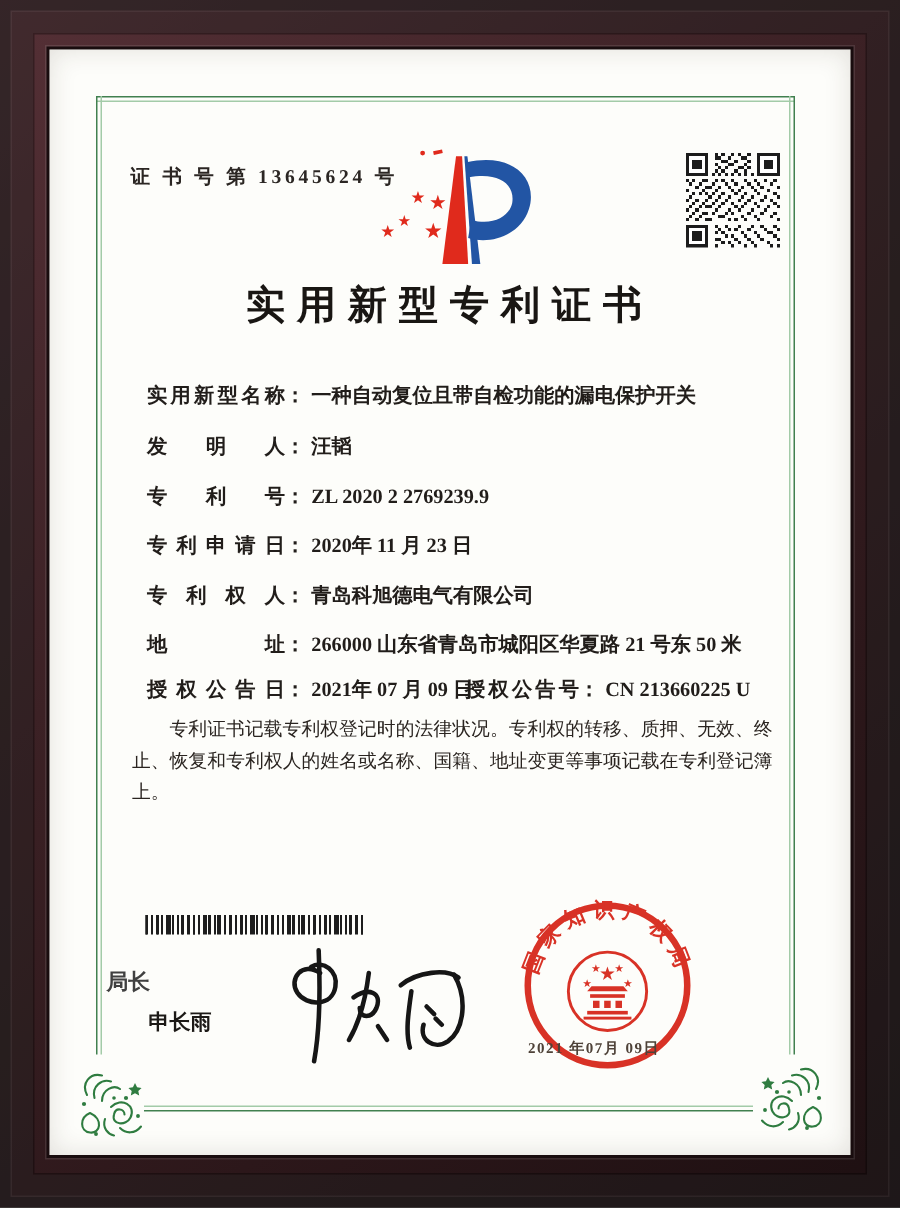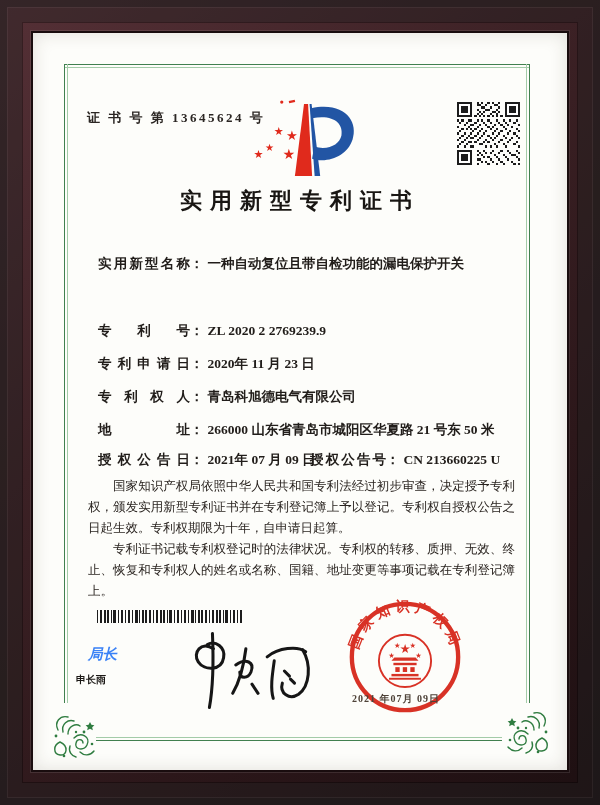--- a/index.html
+++ b/index.html
@@ -16,40 +16,40 @@
   .gb-h{height:2px;border-top:1.5px solid #41804f;border-bottom:1.5px solid #a3cba8;}
   .gb-bottom{border-top:1.5px solid #a3cba8;border-bottom:1.5px solid #41804f;}
   .gb-v{width:2px;border-left:1.5px solid #41804f;border-right:1.5px solid #a3cba8;}
   .gb-right{border-left:1.5px solid #a3cba8;border-right:1.5px solid #41804f;}
   .ornament{position:absolute;width:48px;height:48px;}
   .ornament.flip{transform:scaleX(-1);}
   
   .certno{position:absolute;left:54px;top:76px;font-size:13px;font-weight:bold;color:#2b2623;letter-spacing:2.5px;}
   .logo{position:absolute;left:214px;top:62px;width:112px;height:86px;}
   .qr{position:absolute;left:424px;top:69px;width:63px;height:63px;}
-  .title{position:absolute;left:0;top:153px;width:100%;text-align:center;font-size:22px;font-weight:bold;
+  .title{position:absolute;left:0;top:153px;width:100%;text-align:center;font-size:26px;font-weight:bold;
     color:#191613;letter-spacing:8px;}
   
   .row{position:absolute;left:65px;font-size:13.5px;font-weight:bold;color:#211d1a;white-space:nowrap;}
   .flabel{display:inline-block;width:92px;text-align:justify;text-align-last:justify;vertical-align:bottom;}
   .flabel2{display:inline-block;width:76px;text-align:justify;text-align-last:justify;vertical-align:bottom;}
   .colon{display:inline-block;}
   .fval{padding-left:4px;}
   .pair2{position:absolute;left:212px;top:0;}
   
   .body-text{position:absolute;left:55px;top:443px;width:427px;font-size:12.5px;line-height:21px;
     color:#2a2420;text-align:justify;}
   .body-text p{margin:0;text-indent:2em;}
   
   .barcode{position:absolute;left:64px;top:577px;width:147px;height:13px;
     background-image:repeating-linear-gradient(90deg,#1d1d1d 0px,#1d1d1d 1.5px,transparent 1.5px,transparent 3.5px),
       repeating-linear-gradient(90deg,#1d1d1d 0px,#1d1d1d 1px,transparent 1px,transparent 8px);}
   
-  .director-title{position:absolute;left:55px;top:612px;font-size:14.5px;font-weight:bold;color:#3b82f6;font-style:italic;}
-  .director-name{position:absolute;left:43px;top:640px;font-size:10px;font-weight:bold;color:#1c1916;}
+  .director-title{position:absolute;left:38px;top:612px;font-size:14.5px;font-weight:bold;color:#404040;}
+  .director-name{position:absolute;left:66px;top:640px;font-size:14px;font-weight:bold;color:#1c1916;}
   .signature{position:absolute;left:146px;top:592px;width:152px;height:92px;}
   .seal{position:absolute;left:314px;top:566px;width:116px;height:116px;opacity:.95;}
   .seal-date{position:absolute;left:319px;top:659px;font-size:10px;font-weight:bold;color:#4e4238;letter-spacing:1px;white-space:nowrap;z-index:3;}
 </style>
 </head>
 <body>
 
 <div class="stage">
   <div class="frame">
     <div class="paper">
@@ -120,41 +120,43 @@
         <path fill="#ffffff" d="M1 1h5v5H1z M23 1h5v5h-5z M1 23h5v5H1z"></path>
         <path fill="#1c1c1c" d="M2 2h3v3H2z M24 2h3v3h-3z M2 24h3v3H2z"></path>
         <path fill="#1c1c1c" d="M9 0h1v1H9z M11 0h1v1h-1z M14 0h1v1h-1z M16 0h1v1h-1z M19 0h1v1h-1z M9 1h2v1H9z M13 1h1v1h-1z M17 1h2v1h-2z M11 2h2v1h-2z M15 2h1v1h-1z M19 2h1v1h-1z M9 3h1v1H9z M13 3h2v1h-2z M18 3h1v1h-1z M10 4h1v1h-1z M12 4h1v1h-1z M16 4h2v1h-2z M19 4h1v1h-1z M9 5h1v1H9z M11 5h1v1h-1z M15 5h1v1h-1z M18 5h1v1h-1z M8 6h1v1H8z M10 6h1v1h-1z M12 6h1v1h-1z M14 6h1v1h-1z M16 6h1v1h-1z M18 6h1v1h-1z M20 6h1v1h-1z M6 8h1v1H6z M6 10h1v1H6z M6 12h1v1H6z M6 14h1v1H6z M6 16h1v1H6z M6 18h1v1H6z M6 20h1v1H6z M0 8h1v1H0z M2 8h1v1H2z M5 8h1v1H5z M9 8h1v1H9z M11 8h1v1h-1z M14 8h1v1h-1z M18 8h1v1h-1z M21 8h1v1h-1z M24 8h1v1h-1z M27 8h1v1h-1z M1 9h1v1H1z M4 9h1v1H4z M8 9h1v1H8z M12 9h1v1h-1z M15 9h1v1h-1z M19 9h1v1h-1z M22 9h1v1h-1z M26 9h1v1h-1z M3 10h1v1H3z M7 10h1v1H7z M10 10h1v1h-1z M13 10h1v1h-1z M17 10h1v1h-1z M20 10h1v1h-1z M23 10h1v1h-1z M28 10h1v1h-1z M0 11h1v1H0z M5 11h1v1H5z M9 11h1v1H9z M14 11h1v1h-1z M16 11h1v1h-1z M21 11h1v1h-1z M25 11h1v1h-1z M2 12h1v1H2z M4 12h1v1H4z M8 12h1v1H8z M11 12h1v1h-1z M15 12h1v1h-1z M18 12h1v1h-1z M22 12h1v1h-1z M27 12h1v1h-1z M1 13h1v1H1z M7 13h1v1H7z M10 13h1v1h-1z M13 13h1v1h-1z M17 13h1v1h-1z M20 13h1v1h-1z M24 13h1v1h-1z M28 13h1v1h-1z M0 14h1v1H0z M3 14h1v1H3z M9 14h1v1H9z M12 14h1v1h-1z M16 14h1v1h-1z M19 14h1v1h-1z M23 14h1v1h-1z M26 14h1v1h-1z M2 15h1v1H2z M5 15h1v1H5z M8 15h1v1H8z M11 15h1v1h-1z M14 15h1v1h-1z M18 15h1v1h-1z M21 15h1v1h-1z M27 15h1v1h-1z M1 16h1v1H1z M4 16h1v1H4z M7 16h1v1H7z M10 16h1v1h-1z M15 16h1v1h-1z M17 16h1v1h-1z M22 16h1v1h-1z M25 16h1v1h-1z M28 16h1v1h-1z M0 17h1v1H0z M3 17h1v1H3z M9 17h1v1H9z M13 17h1v1h-1z M16 17h1v1h-1z M20 17h1v1h-1z M24 17h1v1h-1z M2 18h1v1H2z M5 18h1v1H5z M8 18h1v1H8z M12 18h1v1h-1z M14 18h1v1h-1z M19 18h1v1h-1z M23 18h1v1h-1z M27 18h1v1h-1z M1 19h1v1H1z M4 19h1v1H4z M10 19h2v1h-2z M17 19h1v1h-1z M21 19h1v1h-1z M26 19h1v1h-1z M0 20h1v1H0z M3 20h1v1H3z M7 20h1v1H7z M13 20h1v1h-1z M15 20h1v1h-1z M18 20h1v1h-1z M22 20h1v1h-1z M28 20h1v1h-1z M9 22h1v1H9z M12 22h1v1h-1z M16 22h1v1h-1z M20 22h1v1h-1z M23 22h1v1h-1z M27 22h1v1h-1z M10 23h1v1h-1z M13 23h1v1h-1z M15 23h1v1h-1z M19 23h1v1h-1z M24 23h1v1h-1z M28 23h1v1h-1z M9 24h1v1H9z M11 24h1v1h-1z M17 24h1v1h-1z M21 24h1v1h-1z M25 24h2v1h-2z M12 25h1v1h-1z M14 25h1v1h-1z M18 25h1v1h-1z M22 25h1v1h-1z M27 25h1v1h-1z M9 26h2v1H9z M15 26h1v1h-1z M19 26h1v1h-1z M23 26h1v1h-1z M28 26h1v1h-1z M11 27h1v1h-1z M13 27h1v1h-1z M16 27h1v1h-1z M20 27h1v1h-1z M25 27h1v1h-1z M9 28h1v1H9z M14 28h1v1h-1z M18 28h1v1h-1z M21 28h1v1h-1z M26 28h1v1h-1z M28 28h1v1h-1z"></path>
       </svg>
 
       <div class="title">实用新型专利证书</div>
 
       <div class="row" style="top:222px;">
         <span class="flabel">实用新型名称</span><span class="colon">：</span><span class="fval">一种自动复位且带自检功能的漏电保护开关</span>
       </div>
+      <div class="row" style="top:256px;">
+        <span class="flabel">发明人</span><span class="colon">：</span><span class="fval">汪韬</span>
+      </div>
       <div class="row" style="top:289px;">
         <span class="flabel">专利号</span><span class="colon">：</span><span class="fval">ZL 2020 2 2769239.9</span>
       </div>
       <div class="row" style="top:322px;">
         <span class="flabel">专利申请日</span><span class="colon">：</span><span class="fval">2020年 11 月 23 日</span>
       </div>
       <div class="row" style="top:355px;">
         <span class="flabel">专利权人</span><span class="colon">：</span><span class="fval">青岛科旭德电气有限公司</span>
       </div>
       <div class="row" style="top:388px;">
         <span class="flabel">地址</span><span class="colon">：</span><span class="fval">266000 山东省青岛市城阳区华夏路 21 号东 50 米</span>
       </div>
       <div class="row" style="top:418px;width:430px;">
         <span class="flabel">授权公告日</span><span class="colon">：</span><span class="fval">2021年 07 月 09 日</span>
         <span class="pair2">
           <span class="flabel2">授权公告号</span><span class="colon">：</span><span class="fval">CN 213660225 U</span>
         </span>
       </div>
 
       <div class="body-text">
-        <p>国家知识产权局依照中华人民共和国专利法经过初步审查，决定授予专利权，颁发实用新型专利证书并在专利登记簿上予以登记。专利权自授权公告之日起生效。专利权期限为十年，自申请日起算。</p>
         <p>专利证书记载专利权登记时的法律状况。专利权的转移、质押、无效、终止、恢复和专利权人的姓名或名称、国籍、地址变更等事项记载在专利登记簿上。</p>
       </div>
 
       <div class="barcode"></div>
 
       <div class="director-title">局长</div>
       <div class="director-name">申长雨</div>
 
       <svg class="signature" viewBox="0 0 150 88">
         <g fill="none" stroke="#161616" stroke-width="3" stroke-linecap="round" stroke-linejoin="round">

